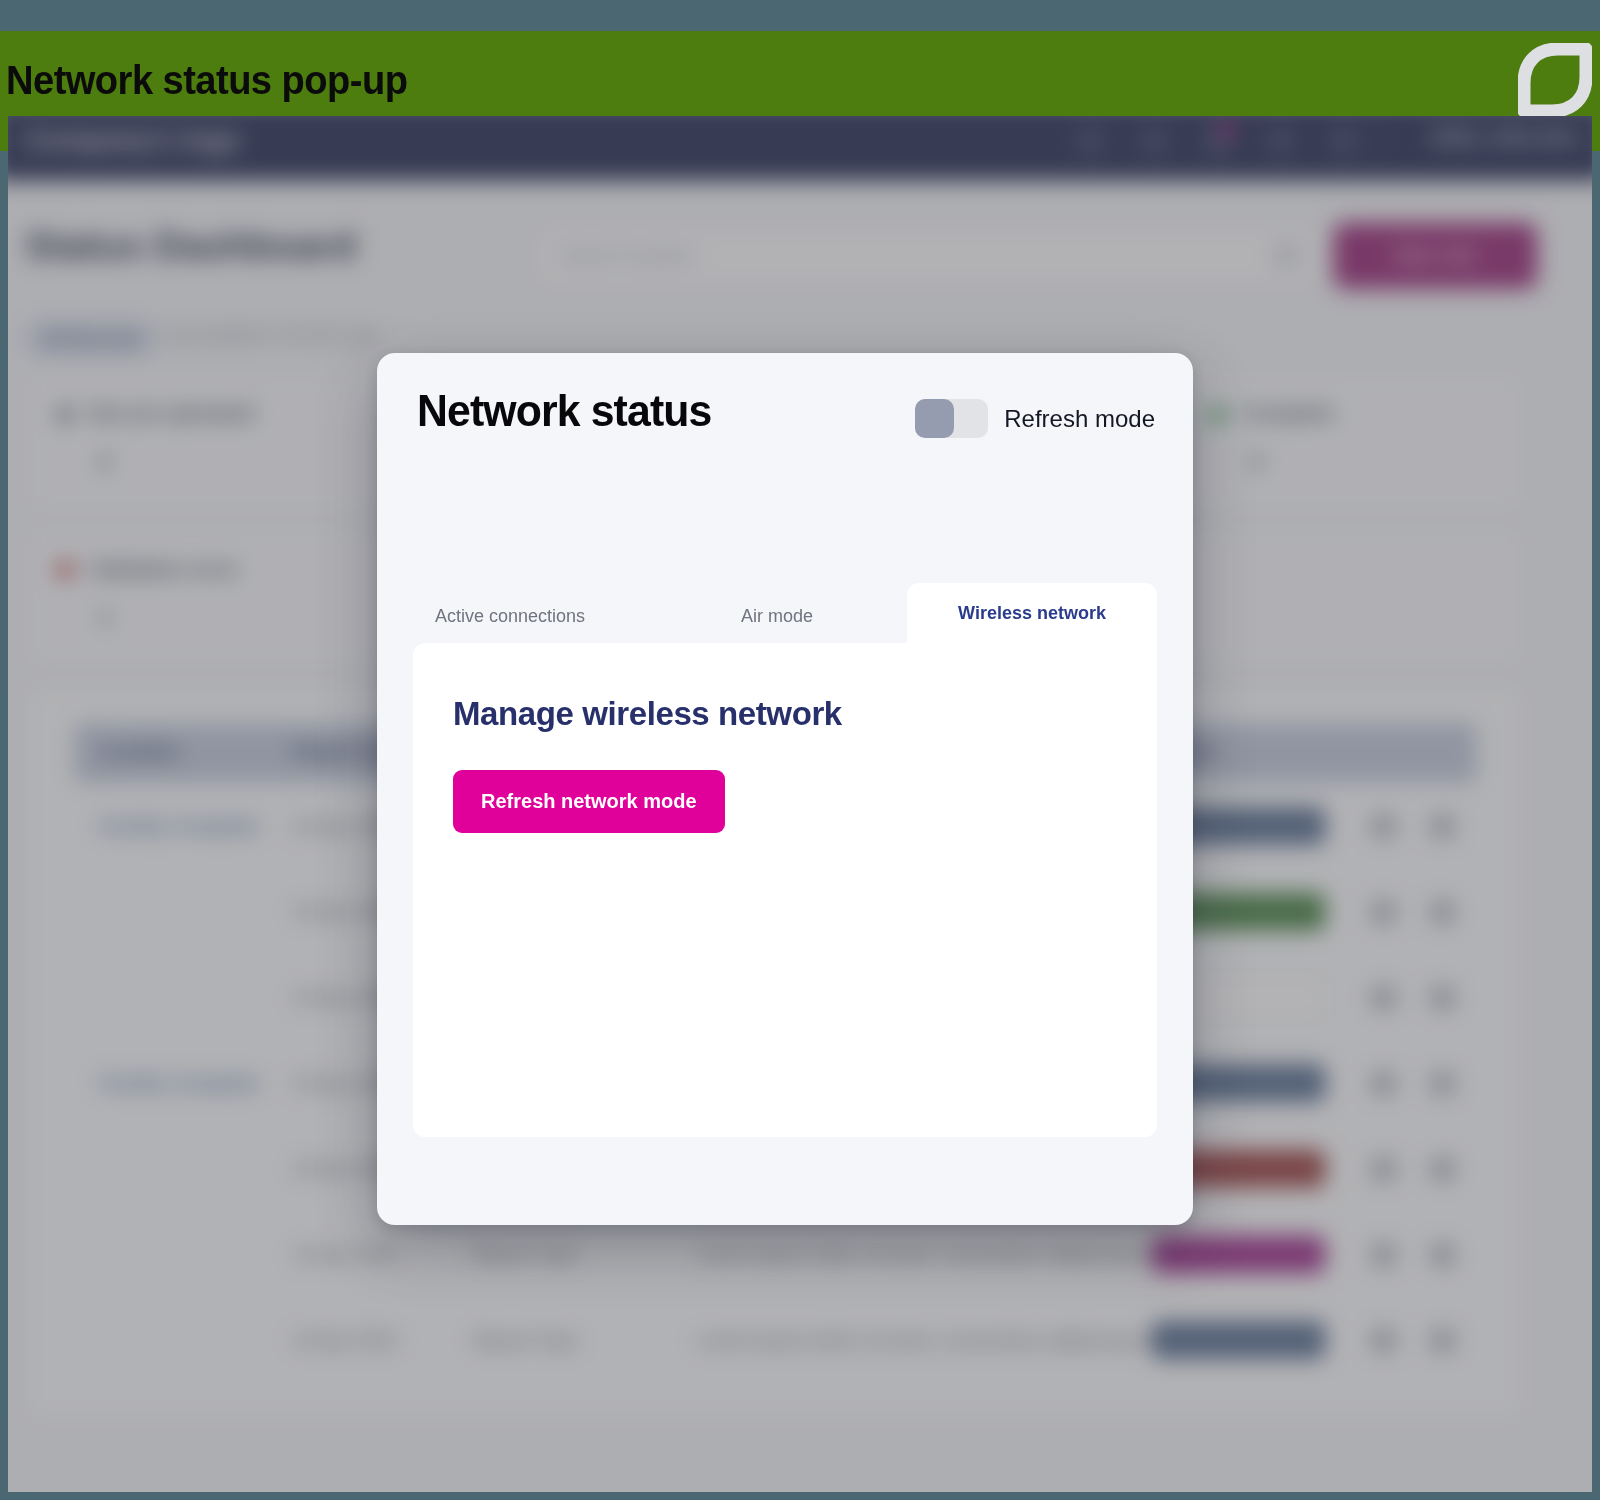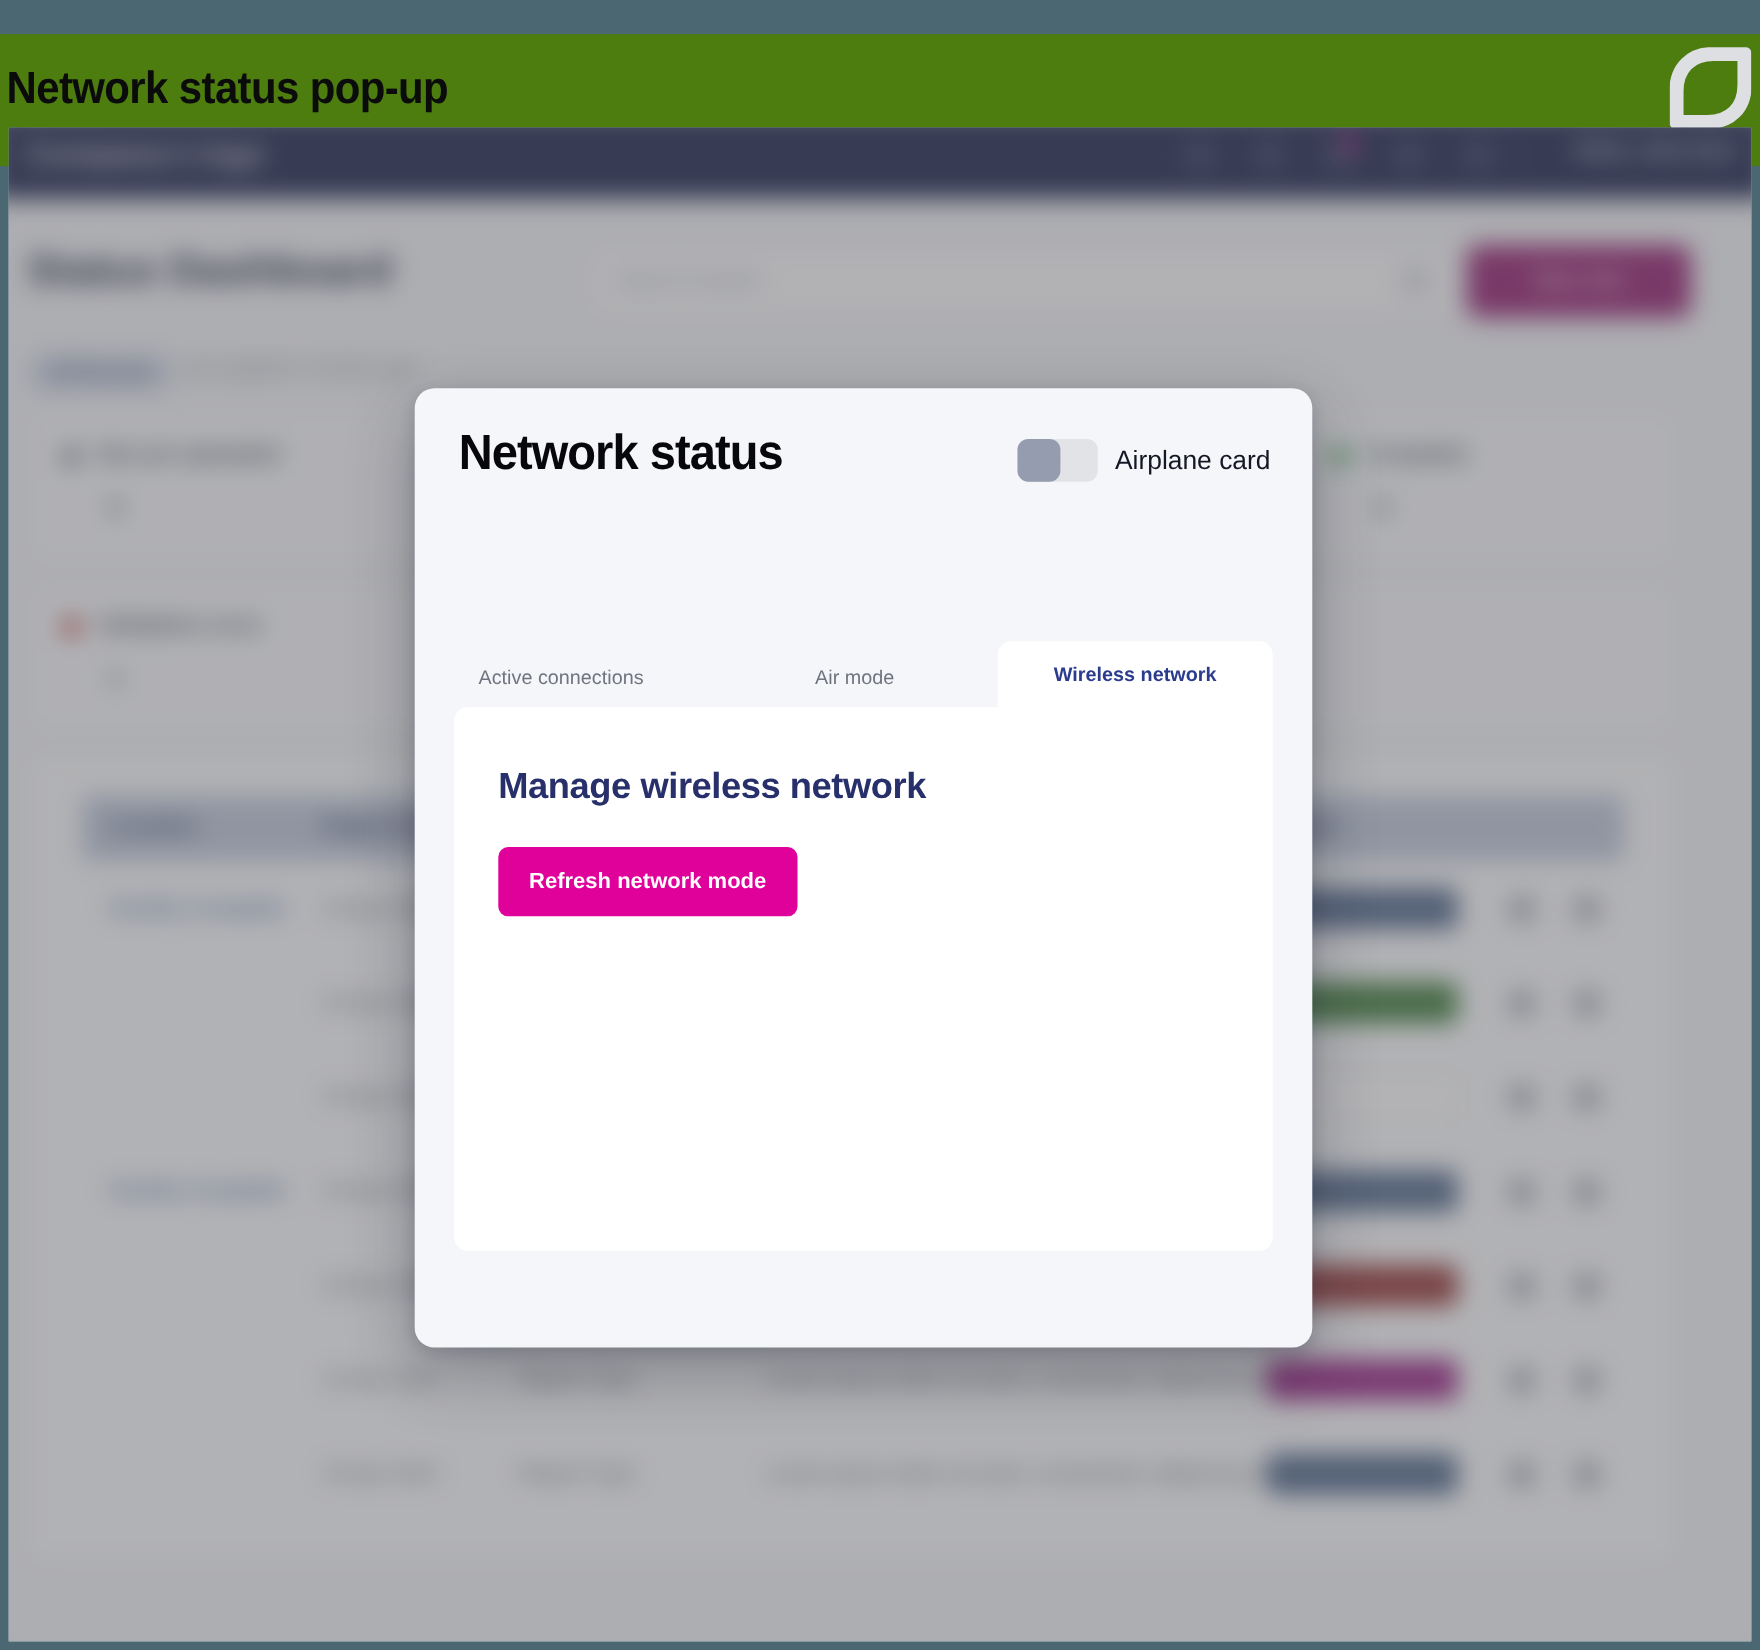--- a/index.html
+++ b/index.html
@@ -330,21 +330,21 @@
     <div id="app-scrim"></div>
 
     <div id="modal">
 
       <div id="modal-title">Network status</div>
 
       <div id="airplane-wrap">
         <div id="airplane-toggle">
           <div id="airplane-knob"></div>
         </div>
-        <div id="airplane-label">Airplane card</div>
+        <div id="airplane-label">Refresh mode</div>
       </div>
 
       <div id="tabs">
         <div class="tab" id="tab-active-conn">Active connections</div>
         <div class="tab" id="tab-air-card">Air mode</div>
         <div class="tab active" id="tab-wireless">Wireless network</div>
       </div>
 
       <div id="tab-panel">
         <div id="panel-heading">Manage wireless network</div>

